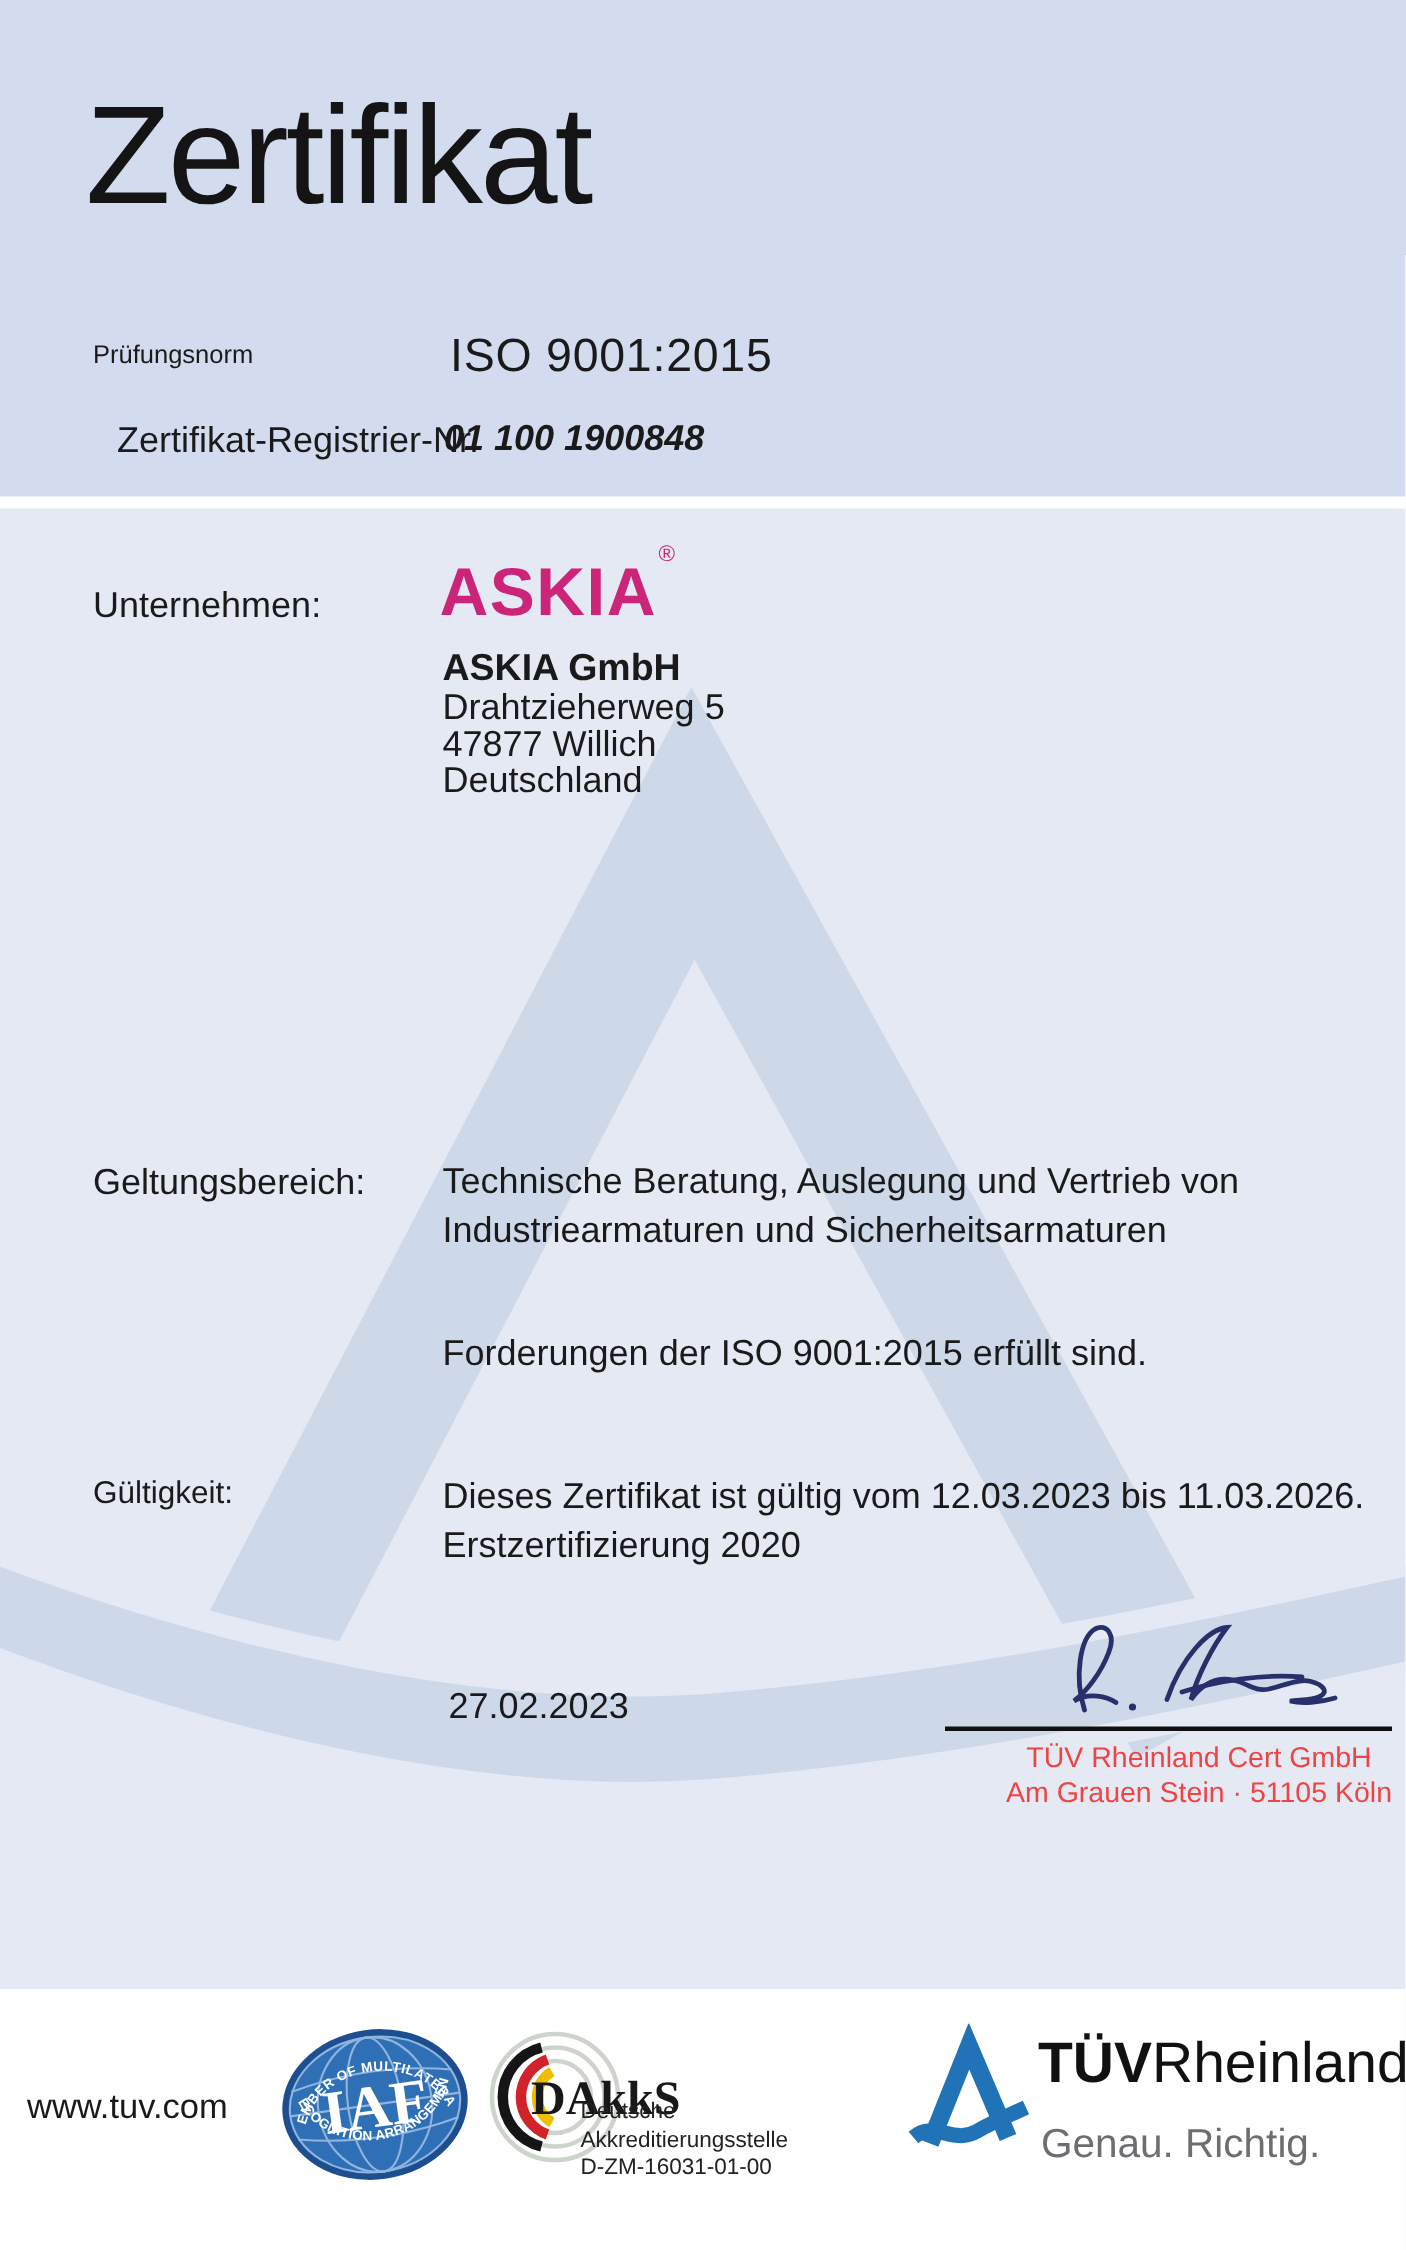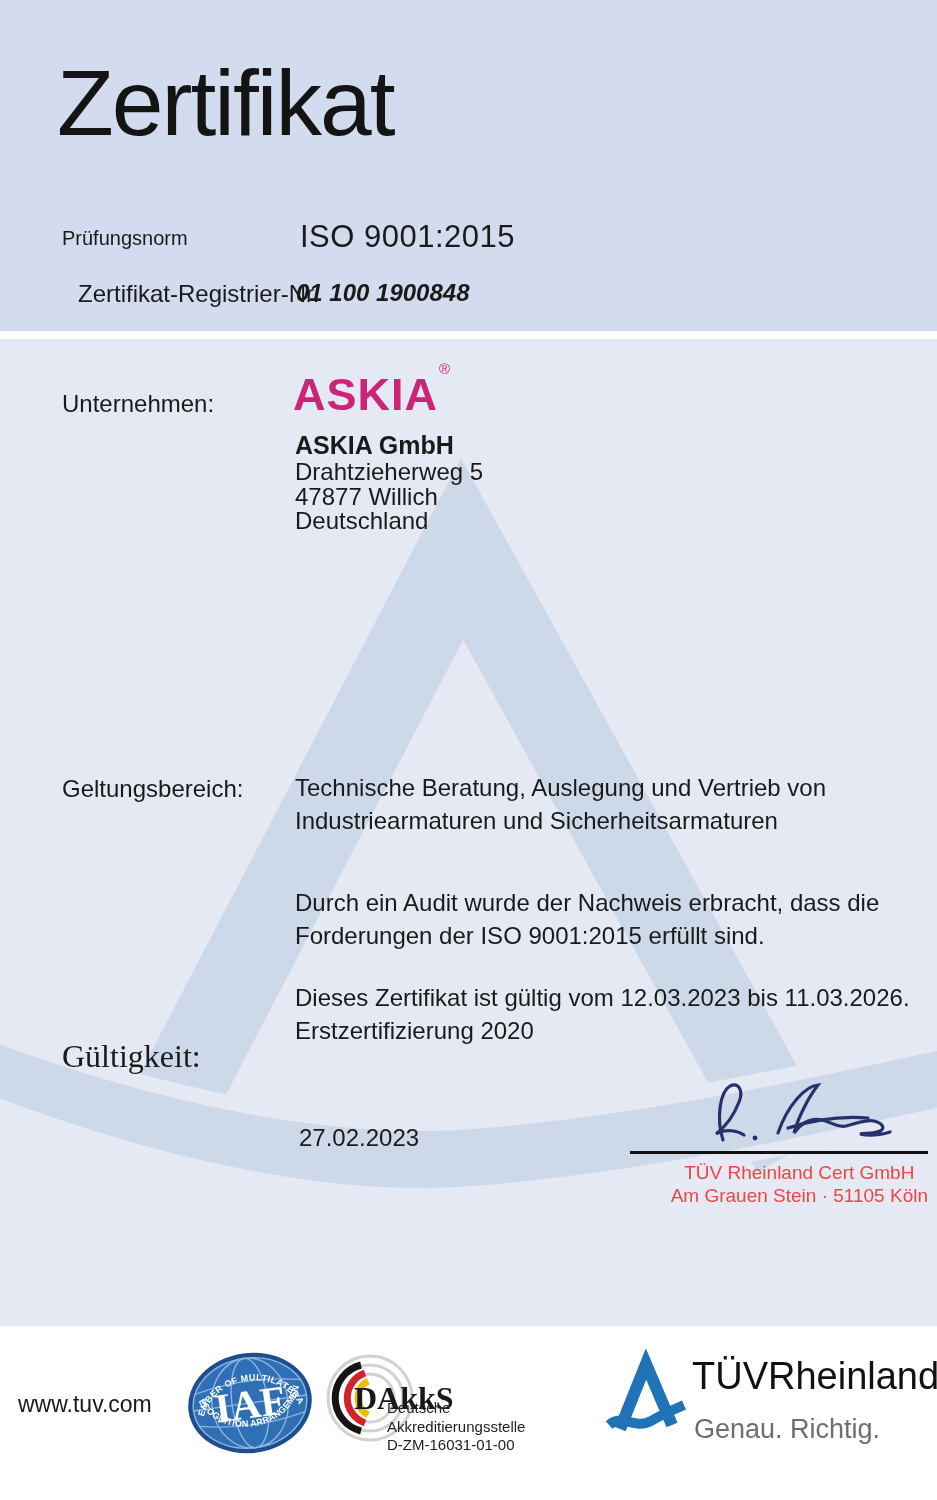--- a/index.html
+++ b/index.html
@@ -8,49 +8,49 @@
     overflow:hidden; color:#1a1a1a;
     font-family:"Liberation Sans","DejaVu Sans",sans-serif;
   }
   .abs { position:absolute; }
   .band-header { left:0; top:0; width:937px; height:331px; background:#d3dcef; }
   .band-body   { left:0; top:339px; width:937px; height:987px; background:#e4e9f3; }
   .band-body svg.watermark { position:absolute; left:0; top:0; }
 
   .title { left:57px; top:55px; font-size:93px; line-height:1.04; letter-spacing:-2px; color:#141414; }
 
-  .norm-label { left:62px; top:227px; font-size:20px; }
+  .norm-label { left:62px; top:227px; font-size:17px; }
   .norm-value { left:300px; top:219px; font-size:31px; font-weight:400; letter-spacing:0.5px; }
   .reg-label  { left:62px; top:280px; font-size:24px;margin-left:16px; }
   .reg-value  { left:296px; top:279px; font-size:24px; font-weight:700;font-style:italic; }
 
   .company-label { left:62px; top:390px; font-size:24px; }
   .askia-logo { left:293px; top:372px; font-size:45px; font-weight:700; color:#cb2478; letter-spacing:1px; line-height:1; }
   .askia-logo sup { font-size:15px; position:relative; top:-20px; left:1px; font-weight:400; }
   .company-name { left:295px; top:431px; font-size:25px; font-weight:700; }
   .company-address { left:295px; top:460px; font-size:24px; line-height:24.6px; }
 
   .scope-label { left:62px; top:775px; font-size:24px; }
   .scope-text  { left:295px; top:771px; font-size:24px; line-height:33px; }
   .audit-text  { left:295px; top:886px; font-size:24px; line-height:33px; }
-  .validity-label { left:62px; top:1038px; font-size:32px;font-family:Liberation Serif, serif; }
+  .validity-label { left:62px; top:984px; font-size:21px; }
   .validity-text  { left:295px; top:981px; font-size:24px; line-height:33px; }
   .issue-date { left:299px; top:1124px; font-size:24px; }
 
   .sig-svg  { left:628px; top:1078px; }
   .sig-line { left:630px; top:1151px; width:298px; height:3px; background:#101010; }
   .issuer { right:9px; top:1161px; font-size:19px; line-height:23px; text-align:center; color:#ef4444; }
 
   .website { left:18px; top:1391px; font-size:23px; }
   .iaf-svg   { left:186px; top:1349px; }
   .dakks-svg { left:318px; top:1346px; }
   .dakks-text { left:387px; top:1399px; font-size:15px; line-height:18.5px; color:#222; }
   .tuv-icon  { left:601px; top:1349px; }
   .tuv-brand { left:692px; top:1356px; font-size:38px; line-height:1.1; color:#111; white-space:nowrap; }
-  .tuv-brand .bold { font-weight:400;margin-top:35px; }
+  .tuv-brand .bold { font-weight:700;margin-top:35px; }
   .tuv-tagline { left:694px; top:1414px; font-size:27px; color:#6d6e71; }
 </style>
 </head>
 <body>
 
 <div id="page">
 
   <div class="abs band-header"></div>
 
   <div class="abs band-body">
@@ -75,21 +75,20 @@
     <div>Deutschland</div>
   </div>
 
   <div class="abs scope-label">Geltungsbereich:</div>
   <div class="abs scope-text">
     <div>Technische Beratung, Auslegung und Vertrieb von</div>
     <div>Industriearmaturen und Sicherheitsarmaturen</div>
   </div>
 
   <div class="abs audit-text">
-    <div>Durch ein Audit wurde der Nachweis erbracht, dass die</div>
     <div>Forderungen der ISO 9001:2015 erfüllt sind.</div>
   </div>
 
   <div class="abs validity-label">Gültigkeit:</div>
   <div class="abs validity-text">
     <div>Dieses Zertifikat ist gültig vom 12.03.2023 bis 11.03.2026.</div>
     <div>Erstzertifizierung 2020</div>
   </div>
 
   <div class="abs issue-date">27.02.2023</div>

